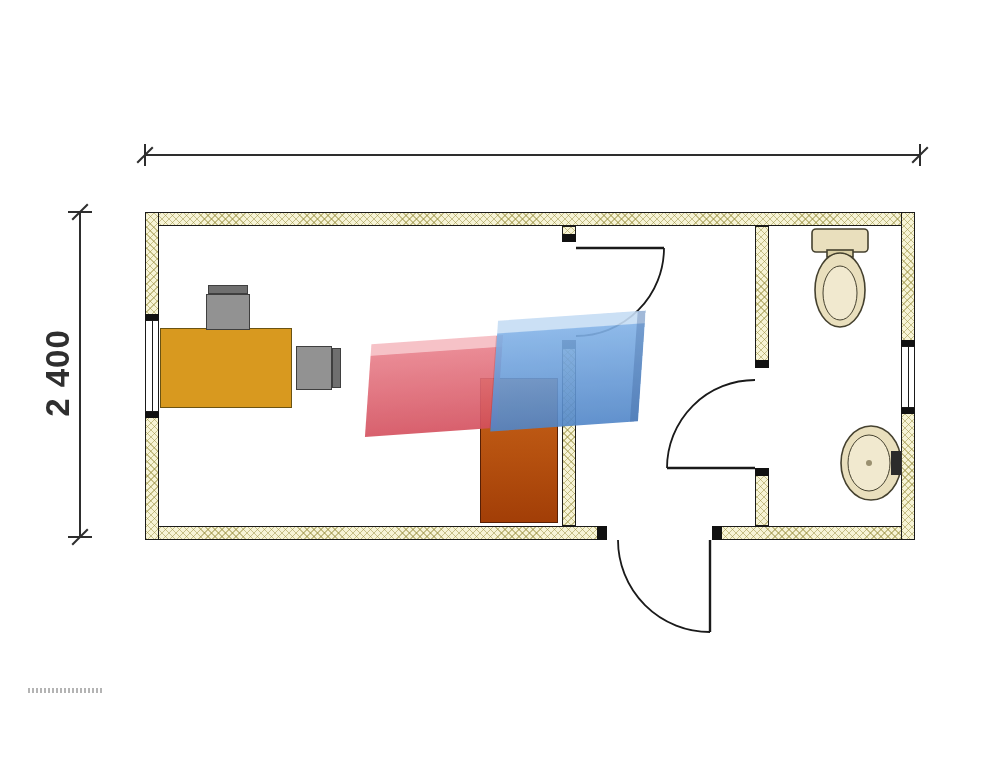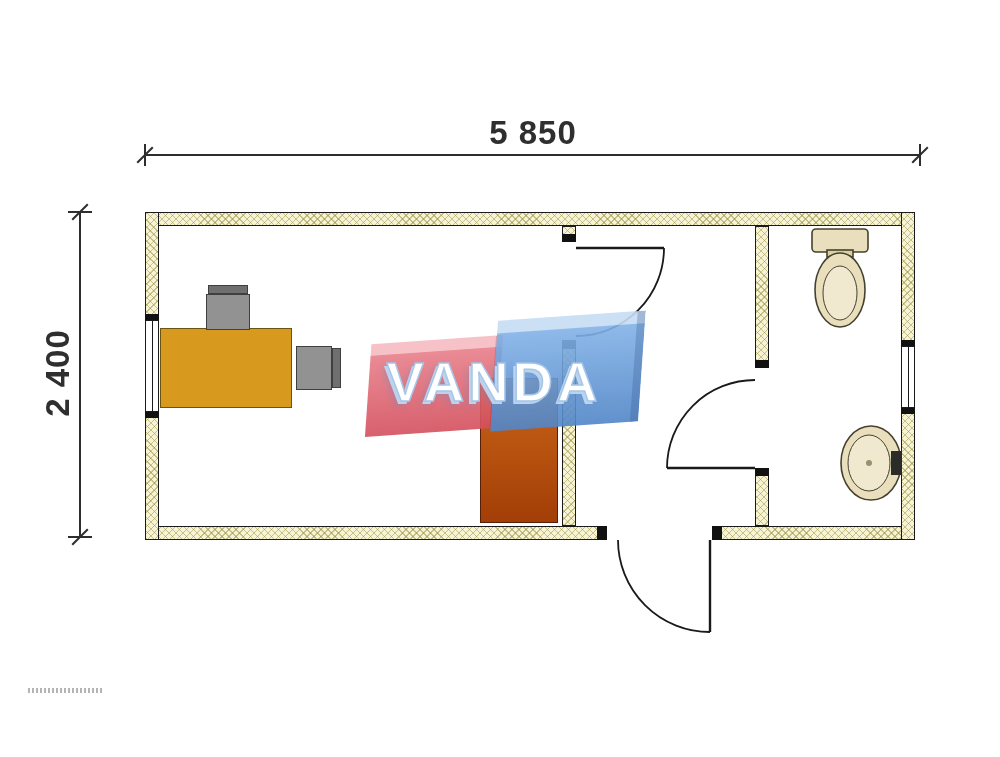--- a/index.html
+++ b/index.html
@@ -43,21 +43,20 @@
           text-shadow:-3px 3px 0 rgba(190,215,240,.95), -5px 5px 6px rgba(100,140,190,.35);}
 
   
   .fine-print{background:repeating-linear-gradient(90deg,#b4b4b4 0 2px,transparent 2px 4px);}
 </style>
 </head>
 <body>
 
 <div class="canvas">
 
-  <div class="abs dim-label" style="left:145px;top:114px;width:776px;">5 850</div>
   <div class="abs dim-line" style="left:145px;top:154px;width:776px;height:2px;"></div>
   <div class="abs tick-v" style="left:144px;top:144px;"></div>
   <div class="abs tick-v" style="left:919px;top:144px;"></div>
   <div class="abs slash" style="left:134px;top:154px;"></div>
   <div class="abs slash" style="left:909px;top:154px;"></div>
 
   <div class="abs dim-label dim-label-left" style="left:-105px;top:352px;width:326px;height:42px;line-height:42px;">2 400</div>
   <div class="abs dim-line" style="left:79px;top:212px;width:2px;height:326px;"></div>
   <div class="abs tick-h" style="left:68px;top:211px;"></div>
   <div class="abs tick-h" style="left:68px;top:536px;"></div>
@@ -113,17 +112,16 @@
       <ellipse cx="840" cy="293" rx="17" ry="27" fill="#f1e9cf" stroke-width="1"></ellipse>
       <ellipse cx="871" cy="463" rx="30" ry="37" fill="#e9dfbd"></ellipse>
       <ellipse cx="869" cy="463" rx="21" ry="28" fill="#f1e9cf" stroke-width="1"></ellipse>
       <rect x="891" y="451" width="11" height="24" fill="#2b2b2b" stroke="none"></rect>
       <circle cx="869" cy="463" r="3" fill="#9a9070" stroke="none"></circle>
     </g>
   </svg>
 
   <div class="abs wm-red" style="left:368px;top:340px;width:132px;height:92px;"></div>
   <div class="abs wm-blue" style="left:494px;top:316px;width:148px;height:110px;"></div>
-  <div class="abs wm-text" style="left:368px;top:354px;width:252px;">VANDA</div>
 
   <div class="abs fine-print" style="left:28px;top:688px;width:76px;height:5px;"></div>
 
 </div>
 
 </body></html>

